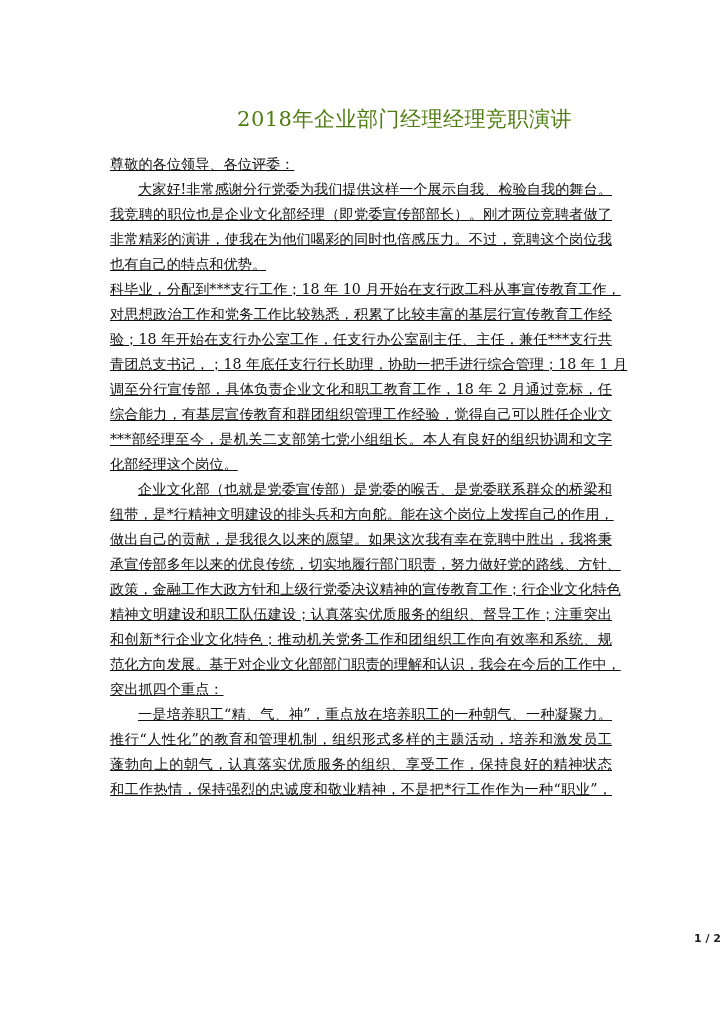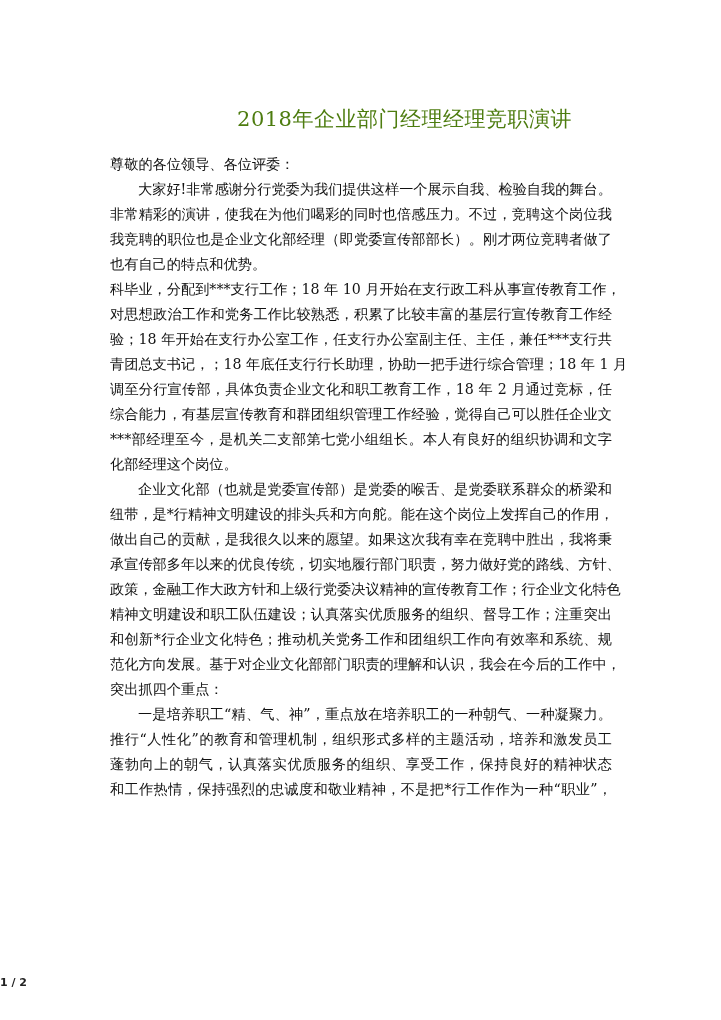--- a/index.html
+++ b/index.html
@@ -3,38 +3,38 @@
 <meta charset="utf-8">
 <style>
   html, body { margin: 0; padding: 0; background: #ffffff; }
   body { width: 721px; height: 1020px; position: relative; overflow: hidden;
          font-family: "DejaVu Serif", "Liberation Serif", serif; color: #111; }
   .page { position: absolute; left: 0; top: 0; width: 721px; height: 1020px; background: #fff; }
   .title { position: absolute; top: 104px; left: 0; width: 721px; text-align: center;
            font-size: 21px; line-height: 30px; letter-spacing: 0.5px; color: #4d7c0f; margin-left: 44px; }
   .body { position: absolute; left: 110px; top: 152px; width: 502px; }
   .line { font-size: 14.2px; line-height: 25px; height: 25px; white-space: nowrap;
-          overflow: visible; text-align: justify; text-align-last: justify; }
+          overflow: visible; text-align: justify; text-align-last: justify; text-decoration: underline; }
   .line.last { text-align-last: left; }
   .line.indent { padding-left: 28px; }
-  .footer { position: absolute; top: 976px; left: 0; width: 721px; text-align: left;
+  .footer { position: absolute; top: 932px; left: 0; width: 721px; text-align: right;
             font-family: "DejaVu Sans", sans-serif; font-weight: bold; font-size: 11px; color: #222; }
 </style>
 </head>
 <body>
 
 <div class="page">
   <div class="title">2018年企业部门经理经理竞职演讲</div>
 
   <div class="body">
     <div class="line last">尊敬的各位领导、各位评委：</div>
     <div id="lines">
         <div class="line indent">大家好!非常感谢分行党委为我们提供这样一个展示自我、检验自我的舞台。</div>
+        <div class="line">我竞聘的职位也是企业文化部经理（即党委宣传部部长）。刚才两位竞聘者做了</div>
         <div class="line">非常精彩的演讲，使我在为他们喝彩的同时也倍感压力。不过，竞聘这个岗位我</div>
-        <div class="line">我竞聘的职位也是企业文化部经理（即党委宣传部部长）。刚才两位竞聘者做了</div>
         <div class="line last">也有自己的特点和优势。</div>
         <div class="line">科毕业，分配到***支行工作；18 年 10 月开始在支行政工科从事宣传教育工作，</div>
         <div class="line">对思想政治工作和党务工作比较熟悉，积累了比较丰富的基层行宣传教育工作经</div>
         <div class="line">验；18 年开始在支行办公室工作，任支行办公室副主任、主任，兼任***支行共</div>
         <div class="line">青团总支书记，；18 年底任支行行长助理，协助一把手进行综合管理；18 年 1 月</div>
         <div class="line">调至分行宣传部，具体负责企业文化和职工教育工作，18 年 2 月通过竞标，任</div>
         <div class="line">综合能力，有基层宣传教育和群团组织管理工作经验，觉得自己可以胜任企业文</div>
         <div class="line">***部经理至今，是机关二支部第七党小组组长。本人有良好的组织协调和文字</div>
         <div class="line last">化部经理这个岗位。</div>
         <div class="line indent">企业文化部（也就是党委宣传部）是党委的喉舌、是党委联系群众的桥梁和</div>

